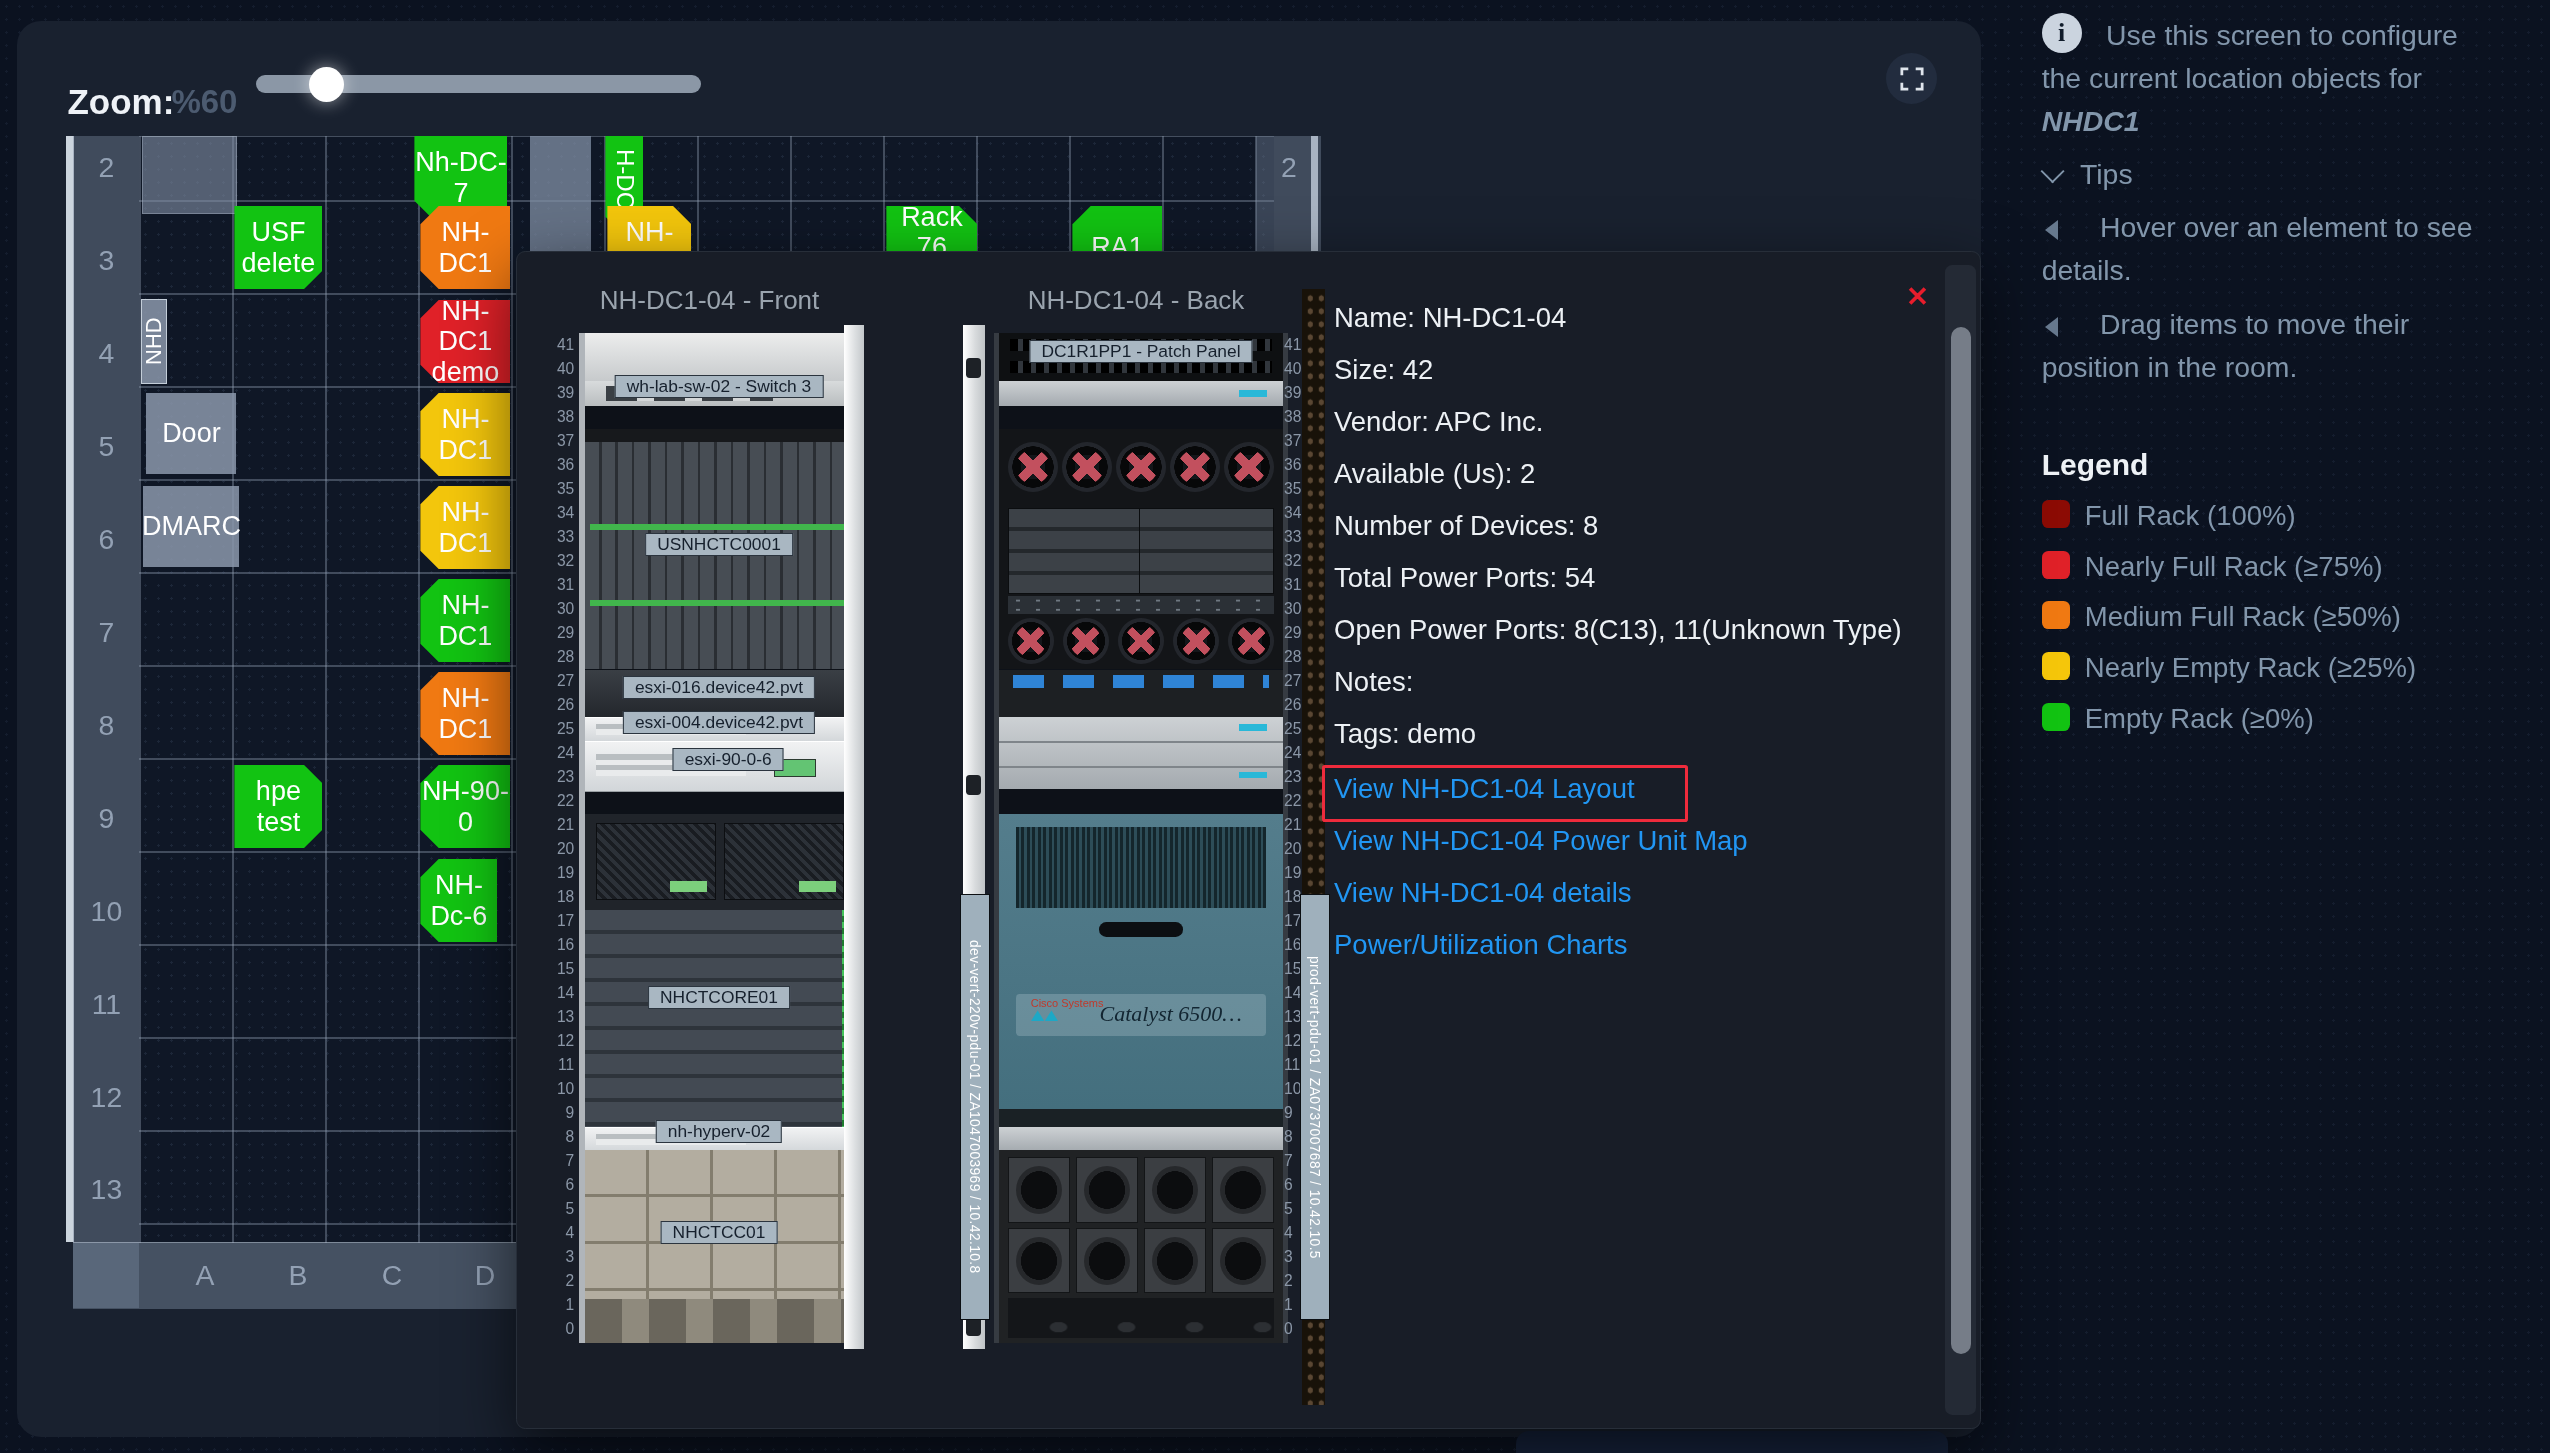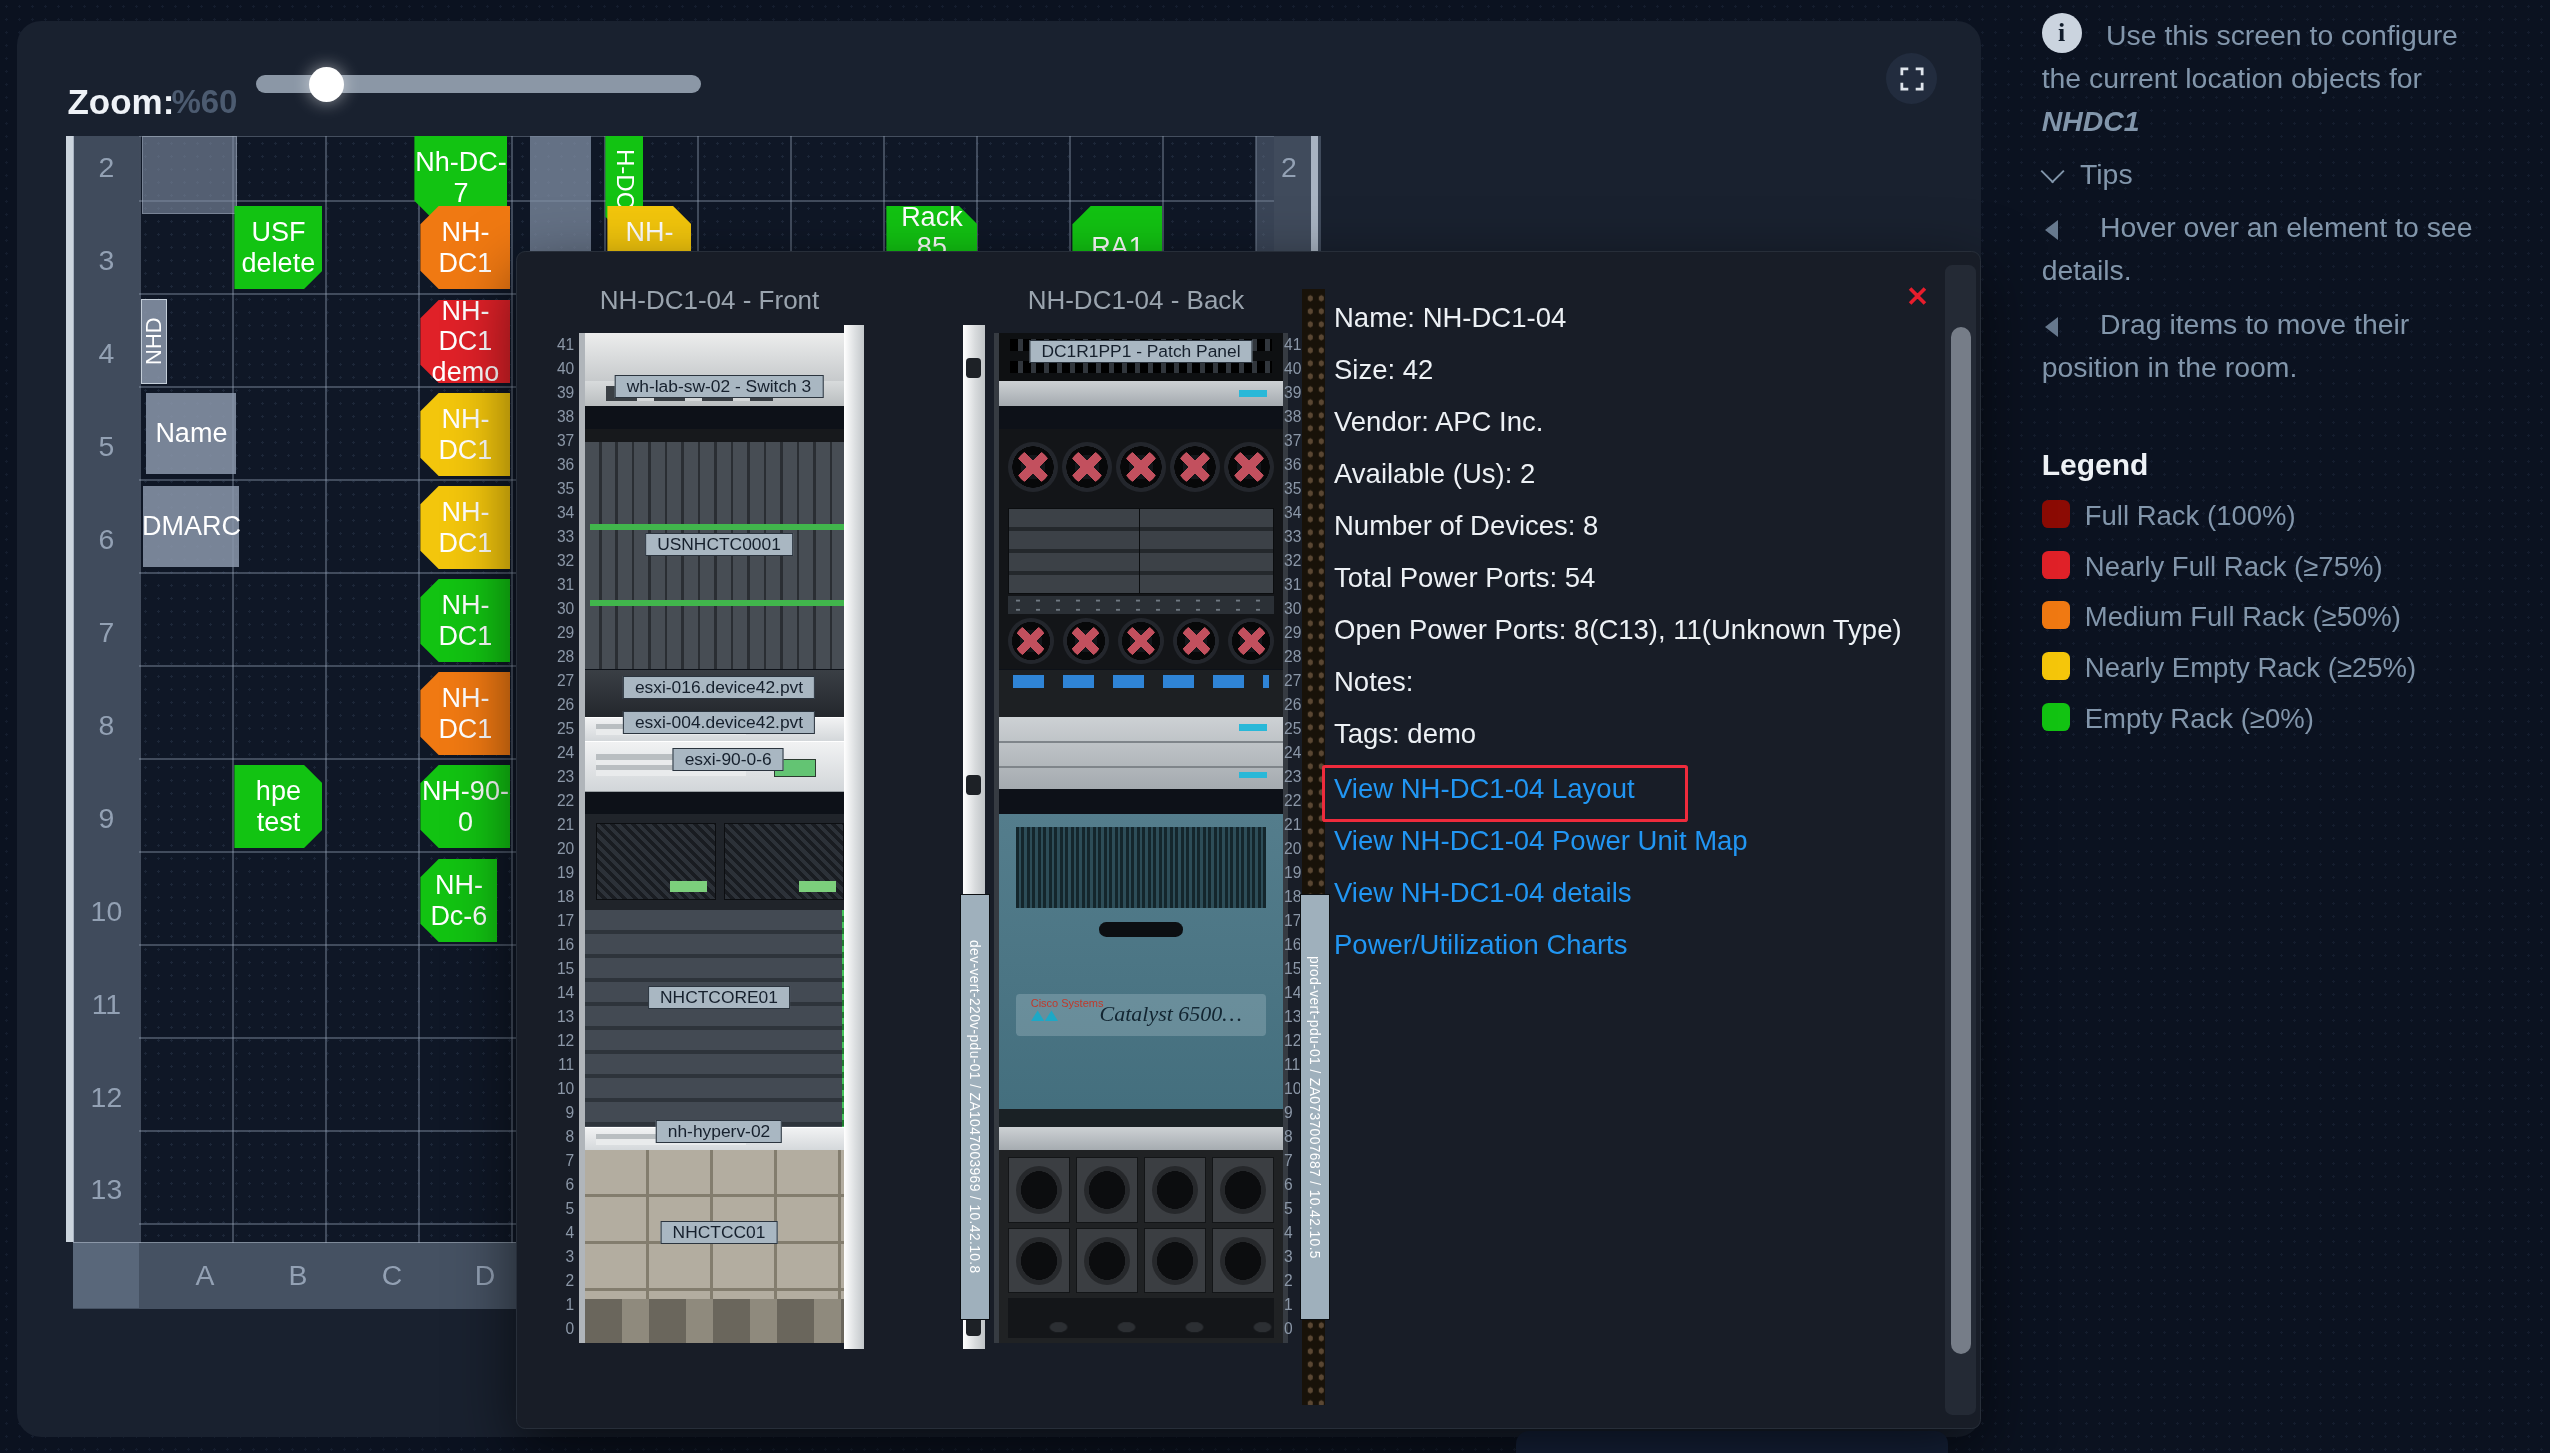--- a/index.html
+++ b/index.html
@@ -218,21 +218,21 @@
     <div class="tag c-green cut-bl" style="left:397px;top:115px;width:93px;height:83px;">
         <span>Nh-DC-7</span>
       </div>
     <div class="tag c-green cut-bl vert" style="left:588px;top:115px;width:38px;height:99px;">
         <span>H-DC1</span>
       </div>
     <div class="tag c-yellow cut-tr" style="left:590px;top:185px;width:84px;height:83px;">
         <span>NH-DC1</span>
       </div>
     <div class="tag c-green cut-tr" style="left:869px;top:185px;width:91px;height:83px;">
-        <span>Rack 85</span>
+        <span>Rack 76</span>
         <span>delete</span>
       </div>
     <div class="tag c-green cut-tl" style="left:1055px;top:185px;width:90px;height:83px;">
         <span>RA1</span>
       </div>
     <div class="tag c-green cut-br" style="left:217px;top:185px;width:88px;height:83px;">
         <span>USF</span>
         <span>delete</span>
       </div>
     <div class="tag c-orange cut-l" style="left:403px;top:185px;width:90px;height:83px;">
@@ -260,21 +260,21 @@
     <div class="tag c-green cut-l" style="left:403px;top:838px;width:77px;height:83px;">
         <span>NH-Dc-6</span>
       </div>
     <div class="tag c-green cut-r" style="left:217px;top:744px;width:88px;height:83px;">
         <span>hpe test</span>
       </div>
     <div class="tag c-grey vert-flip" style="left:124px;top:278px;width:24px;height:83px;border:1.8px solid #c3cdd8;">
         <span>NHD</span>
       </div>
     <div class="tag c-grey" style="left:129px;top:372px;width:90px;height:81px;">
-        <span>Name</span>
+        <span>Door</span>
       </div>
     <div class="tag c-grey" style="left:126px;top:465px;width:96px;height:81px;">
         <span>DMARC</span>
       </div>
   </div>
 
   <div id="modal" class="abs">
     <div class="rack-title" style="left:27.5px;width:330px;">NH-DC1-04 - Front</div>
     <div class="rack-title" style="left:440px;width:358px;">NH-DC1-04 - Back</div>
     <div id="modal-close">✕</div>

